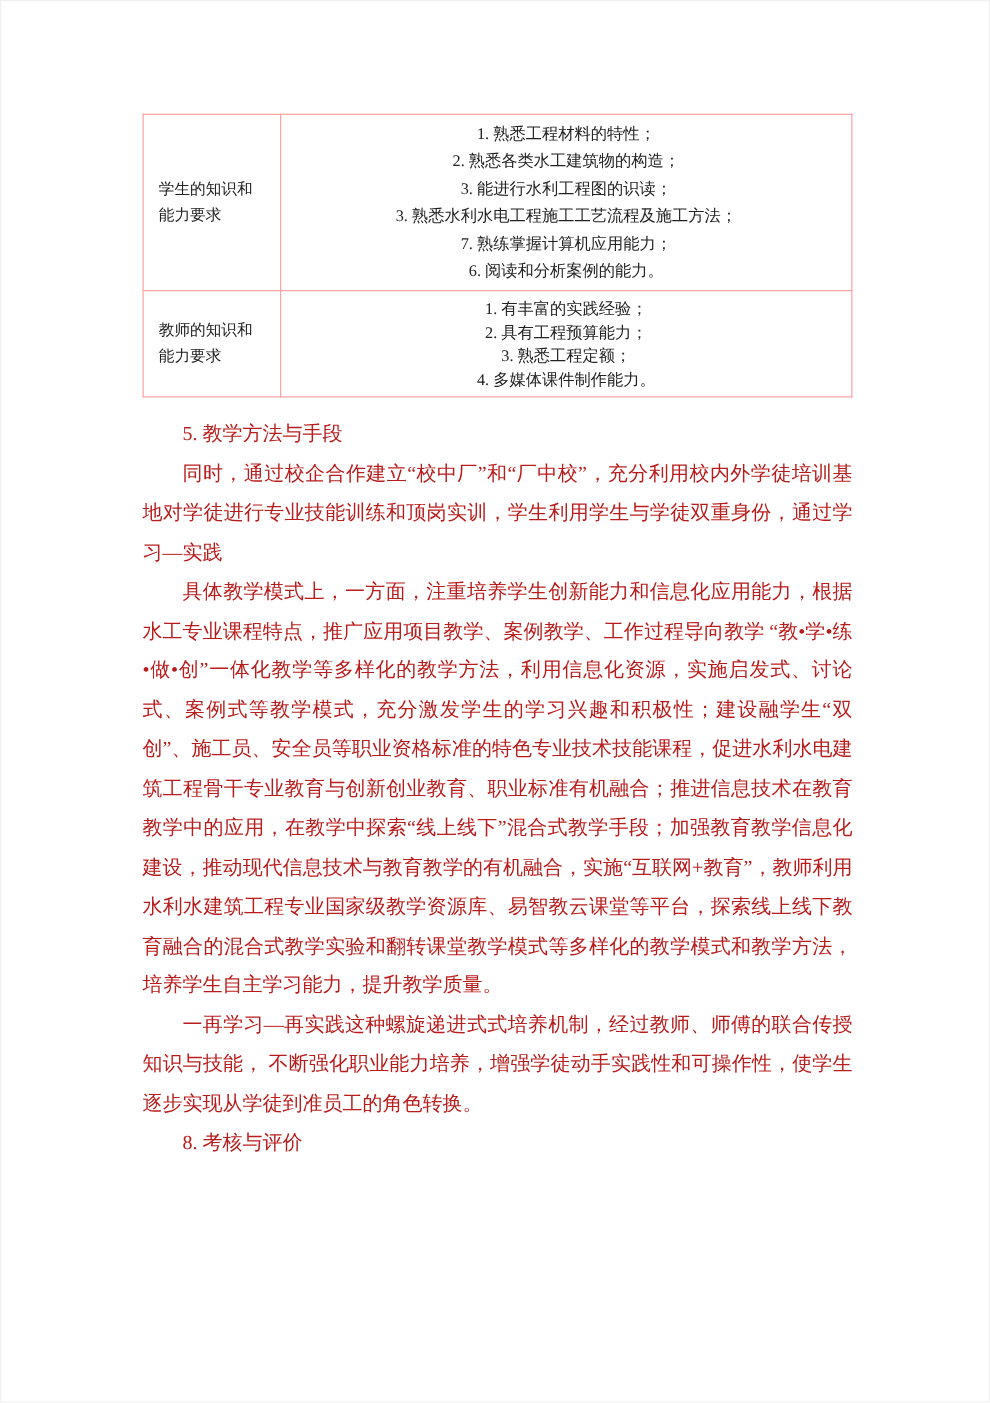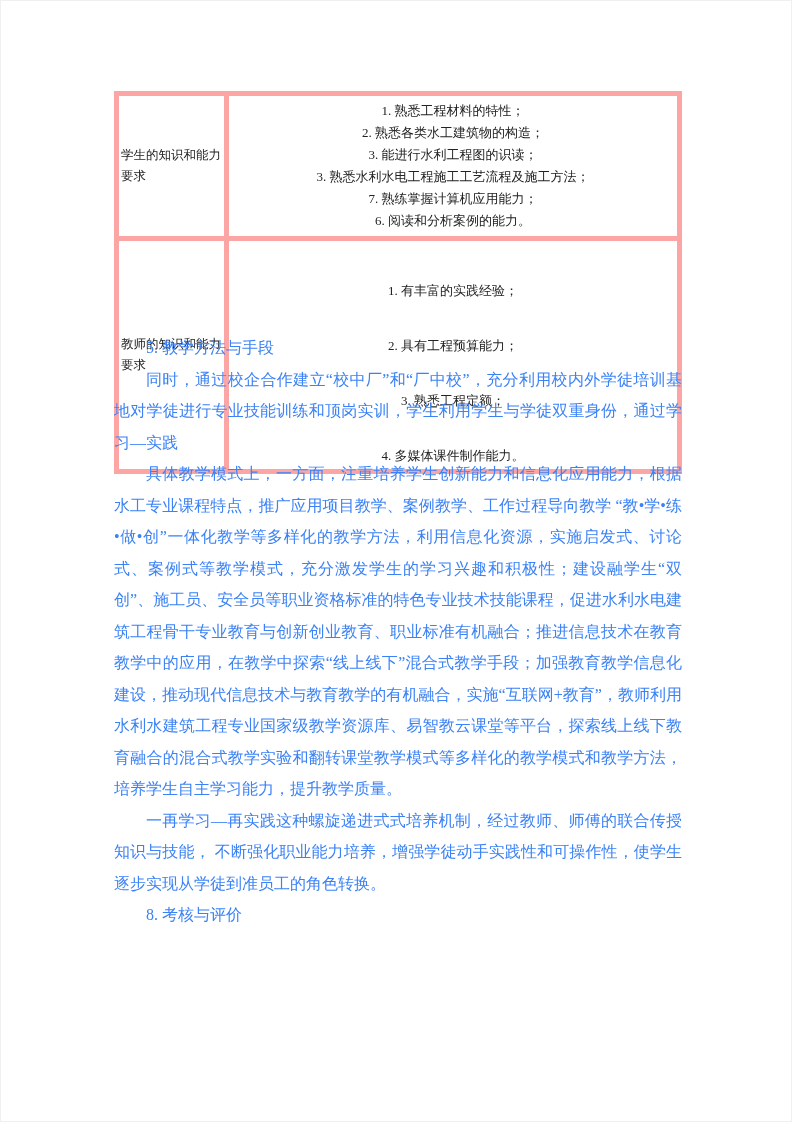--- a/index.html
+++ b/index.html
@@ -22,24 +22,24 @@
   
   .doc-table {
     position: absolute;
     left: 113px;
     top: 90px;
     width: 568px;
     border-collapse: collapse;
     table-layout: fixed;
   }
   .doc-table td {
-    border: 5px solid #fca5a5;
+    border: 1px solid #fca5a5;
     vertical-align: middle;
     box-sizing: border-box;
-    padding: 4px 2px;
+    padding: 4px 12px;
   }
   .doc-table .header-cell {
     width: 110px;
     text-align: left;
     font-size: 12.5px;
     line-height: 21px;
     color: #222222;
   }
   .doc-table .items-cell {
     text-align: center;
@@ -50,34 +50,33 @@
     height: 132px;
   }
   .doc-table .row-short {
     height: 78px;
   }
   .item-line {
     line-height: 22px;
   }
   .row-short .item-line {
     line-height: 19px;
-    margin-top: 36px;
   }
 
   
   .body-text {
     position: absolute;
     left: 113px;
     top: 331px;
     width: 568px;
     font-size: 16px;
     line-height: 31.5px;
     text-align: justify;
     text-justify: inter-ideograph;
-    color: #3b82f6;
+    color: #b91c1c;
   }
   .body-text p {
     margin: 0;
     text-indent: 2em;
   }
   .body-text .heading {
     text-align: left;
     text-indent: 2em;
   }
 

